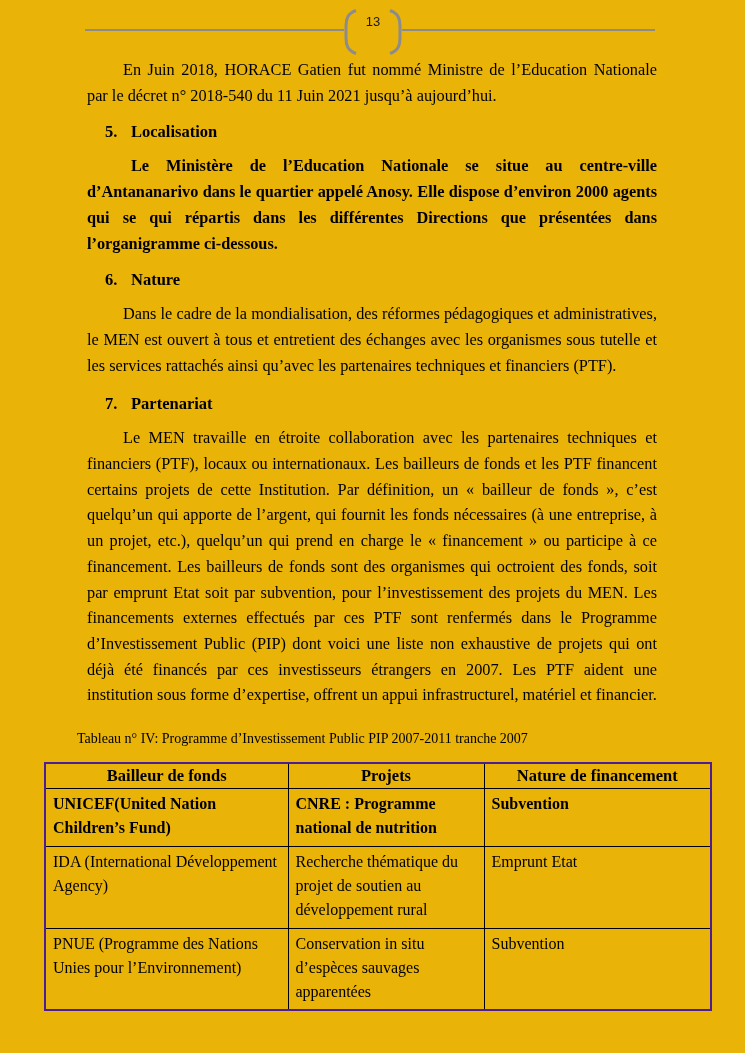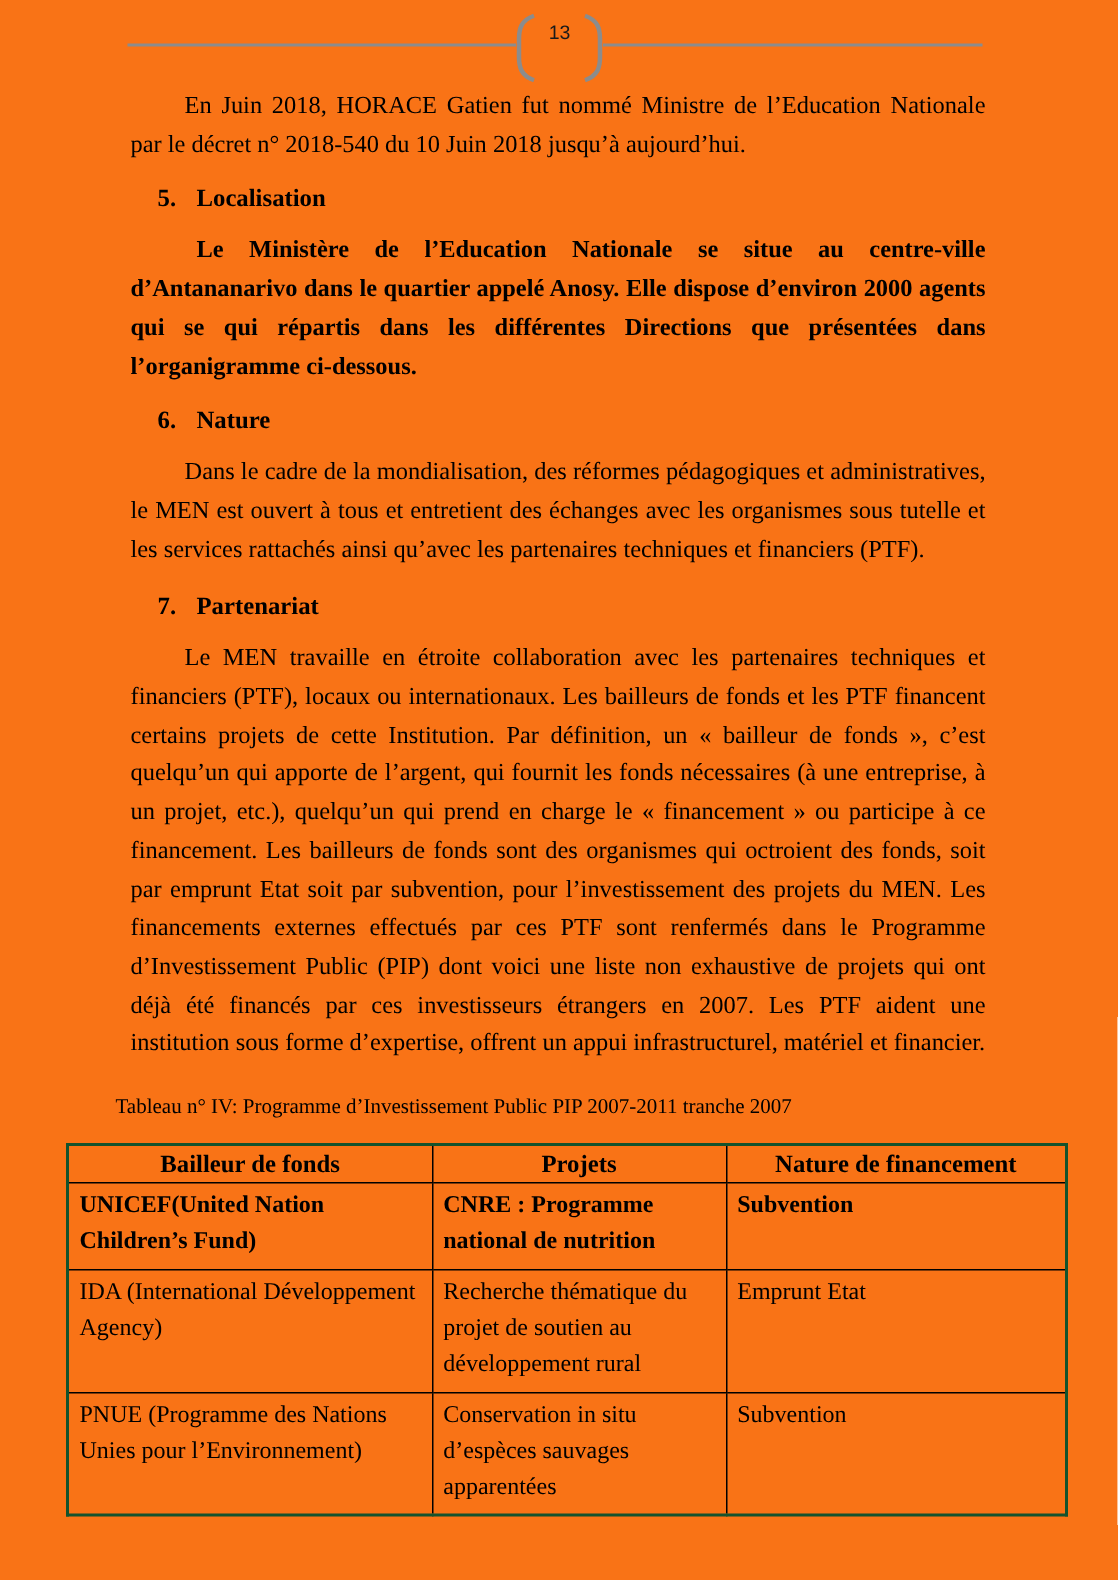--- a/index.html
+++ b/index.html
@@ -1,19 +1,19 @@
 <!DOCTYPE html>
 <html><head>
 <meta charset="utf-8">
 <style>
   html,body { margin:0; padding:0; background:#ffffff; }
   .page {
     position:relative;
     width:745px; height:1053px;
-    background:#f97316;
+    background:#eab308;
     color:#000;
     font-family:"Liberation Serif", serif;
     overflow:hidden;
   }
 
   
   .rule { position:absolute; top:29px; border-top:2px solid #8c8c8c; }
   .rule-left  { left:85px;  width:259px; }
   .rule-right { left:402px; width:253px; }
   .bracket { position:absolute; top:9px; width:16px; height:46px; }
@@ -51,21 +51,21 @@
     font-size:14px; font-weight:normal;
     line-height:26px;
   }
 
   
   table.pip {
     border-collapse:collapse;
     table-layout:fixed;
     width:666px;
     margin-left:-43px;
-    border:2px solid #14532d;
+    border:2px solid #4c1d95;
   }
   table.pip th, table.pip td {
     border:1px solid #000;
     font-size:16px;
   }
   table.pip th {
     font-weight:bold; text-align:center;
     height:22px; padding:1px 4px;
     font-size:16.5px;
   }
@@ -92,21 +92,21 @@
     <path d="M14,1.5 C5.5,4.5 4,10 4,17 L4,29 C4,36 5.5,41.5 14,44.5" fill="none" stroke="#8c8c8c" stroke-width="3" stroke-linecap="butt"></path>
   </svg>
   <div class="page-number">13</div>
   <svg class="bracket bracket-right" viewBox="0 0 16 46">
     <path d="M2,1.5 C10.5,4.5 12,10 12,17 L12,29 C12,36 10.5,41.5 2,44.5" fill="none" stroke="#8c8c8c" stroke-width="3" stroke-linecap="butt"></path>
   </svg>
   <div class="rule rule-right"></div>
 
   <div class="content">
 
-    <p class="body indent-36">En Juin 2018, HORACE Gatien fut nommé Ministre de l’Education Nationale par le décret n° 2018-540 du 10 Juin 2018 jusqu’à aujourd’hui.</p>
+    <p class="body indent-36">En Juin 2018, HORACE Gatien fut nommé Ministre de l’Education Nationale par le décret n° 2018-540 du 11 Juin 2021 jusqu’à aujourd’hui.</p>
 
     <div class="heading">
       <span class="num">5.</span>
       <span>Localisation</span>
     </div>
 
     <p class="body indent-44">Le Ministère de l’Education Nationale se situe au centre-ville d’Antananarivo dans le quartier appelé Anosy. Elle dispose d’environ 2000 agents qui se qui répartis dans les différentes Directions que présentées dans l’organigramme ci-dessous.</p>
 
     <div class="heading">
       <span class="num">6.</span>

